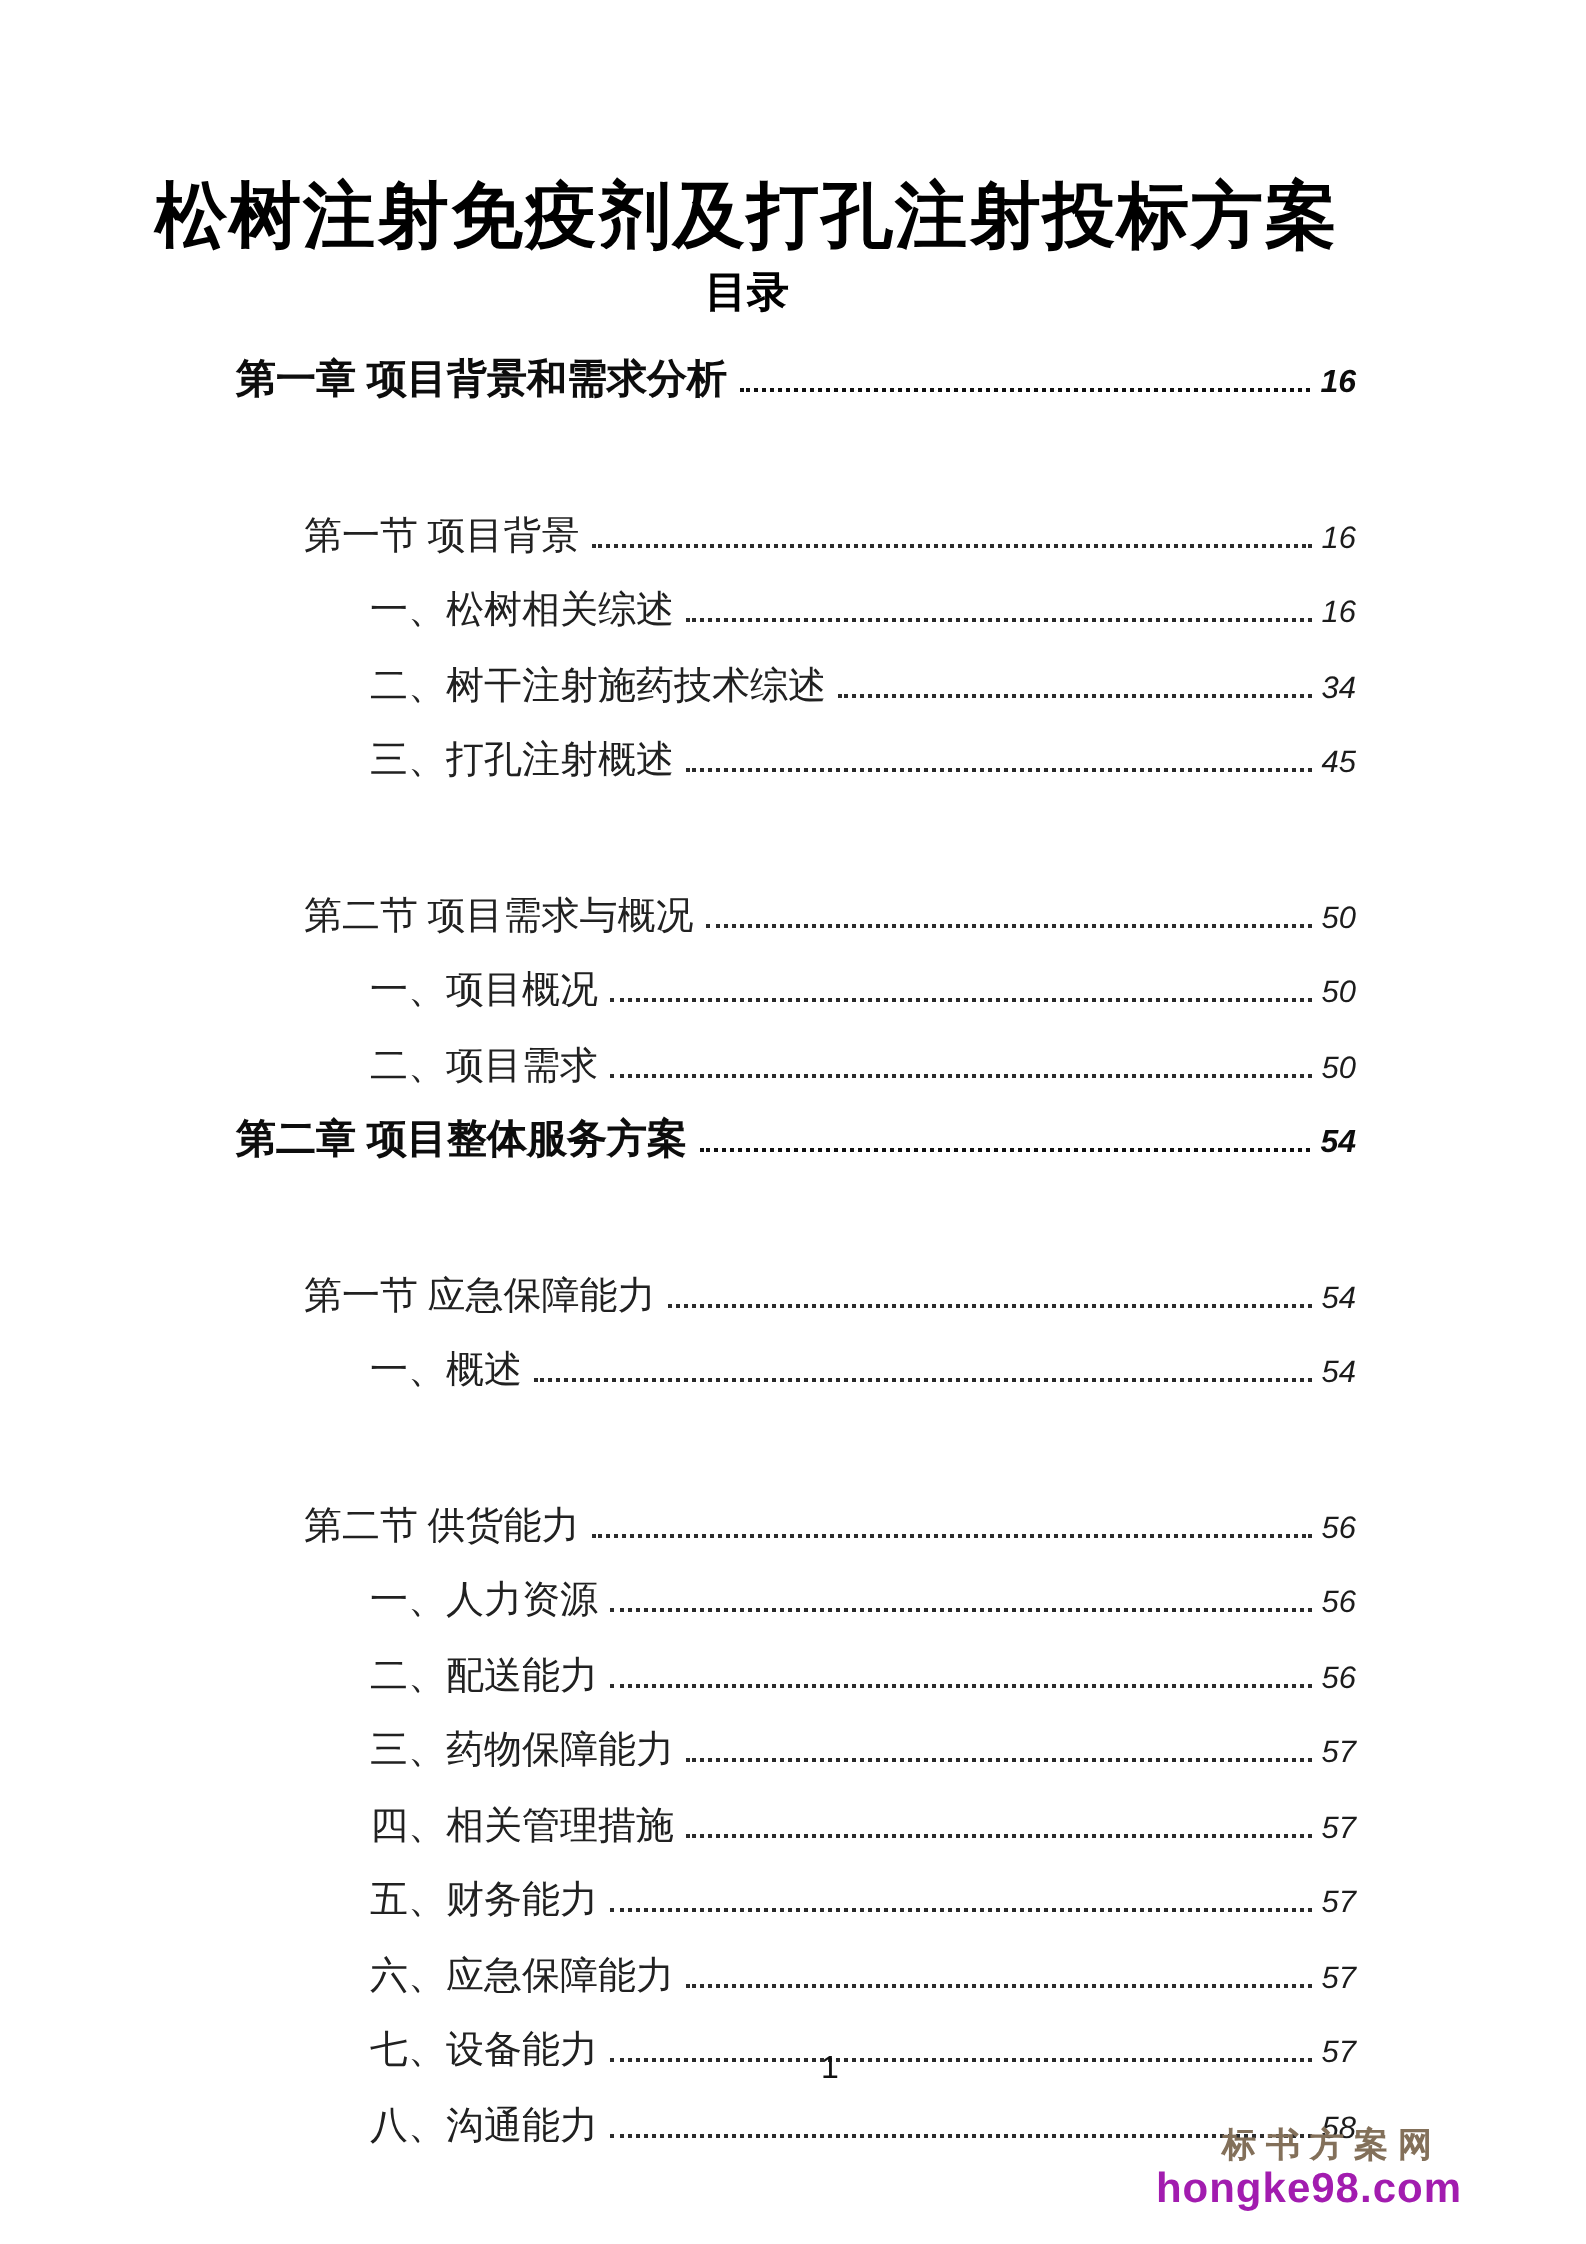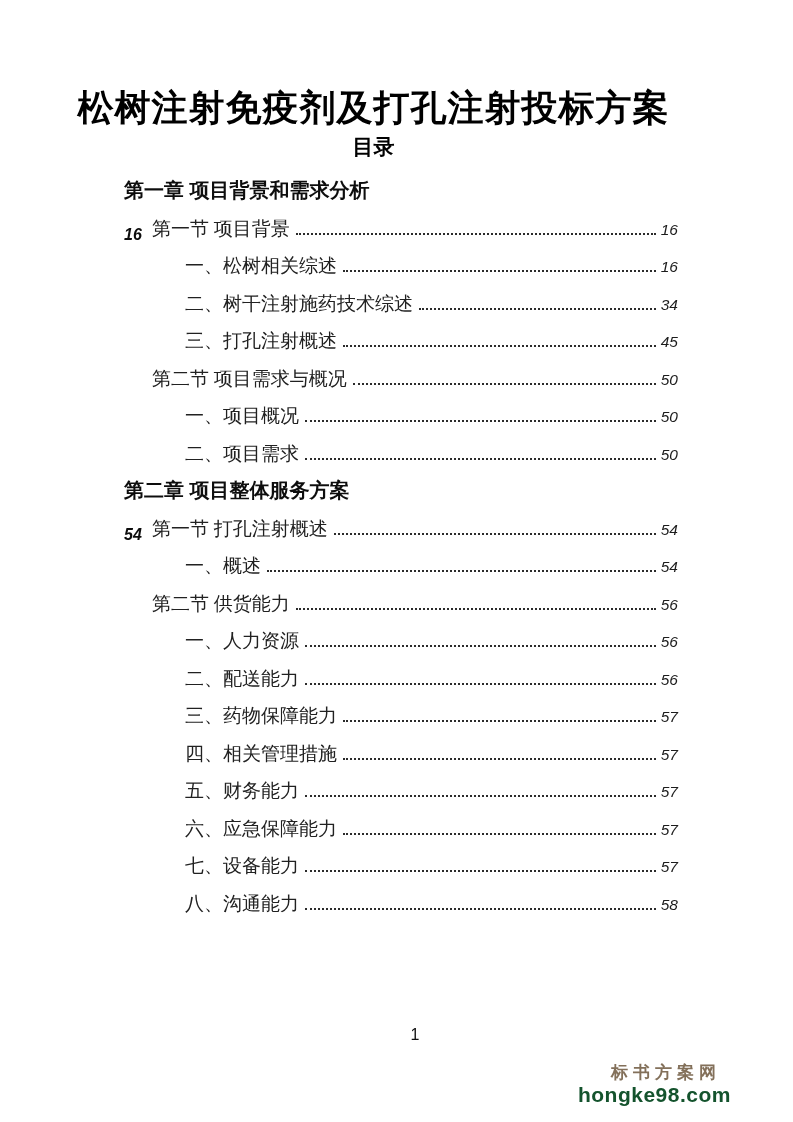--- a/index.html
+++ b/index.html
@@ -60,22 +60,22 @@
     margin: 0 5px 5px 6px;
     height: 1px;
   }
   .toc-row .pagenum {
     flex: 0 0 auto;
     font-family: "Liberation Sans", sans-serif;
     font-size: 15.5px;
     color: #1c1c1c;
     font-style: italic;
   }
-  .toc-row.lvl1 { padding-left: 0; flex-direction: column; }
-  .toc-row.lvl2 { padding-left: 34px; }
+  .toc-row.lvl1 { padding-left: 0; }
+  .toc-row.lvl2 { padding-left: 34px; margin-top: 40px; }
   .toc-row.lvl3 { padding-left: 67px; }
   .toc-row.lvl1 .label {
     font-family: "Liberation Sans", sans-serif;
     font-weight: 700;
     font-size: 20px;
     color: #0d0d0d;
   }
   .toc-row.lvl1 .leader { border-bottom: 2.5px dotted #111; margin-bottom: 4px; }
   .toc-row.lvl1 .pagenum { font-weight: 700; font-size: 16px; color: #0d0d0d; }
   .toc-row.lvl2 .label,
@@ -108,21 +108,21 @@
     font-weight: 700;
     font-size: 17px;
     letter-spacing: 5px;
     color: #83705a;
     margin-right: 10px;
   }
   .watermark .wm-url {
     font-weight: 700;
     font-size: 21px;
     letter-spacing: 0.5px;
-    color: #14532d;
+    color: #a21caf;
   }
 </style>
 </head>
 <body>
 
 <div class="page">
 
   <div class="title-wrap">
     <h1 class="doc-title">松树注射免疫剂及打孔注射投标方案</h1>
     <div class="toc-heading">目录</div>
@@ -169,21 +169,21 @@
         <span class="label">二、项目需求</span>
         <span class="leader"></span>
         <span class="pagenum">50</span>
       </div>
       <div class="toc-row lvl1">
         <span class="label">第二章 项目整体服务方案</span>
         <span class="leader"></span>
         <span class="pagenum">54</span>
       </div>
       <div class="toc-row lvl2">
-        <span class="label">第一节 打孔注射概述</span>
+        <span class="label">第一节 应急保障能力</span>
         <span class="leader"></span>
         <span class="pagenum">54</span>
       </div>
       <div class="toc-row lvl3">
         <span class="label">一、概述</span>
         <span class="leader"></span>
         <span class="pagenum">54</span>
       </div>
       <div class="toc-row lvl2">
         <span class="label">第二节 供货能力</span>

